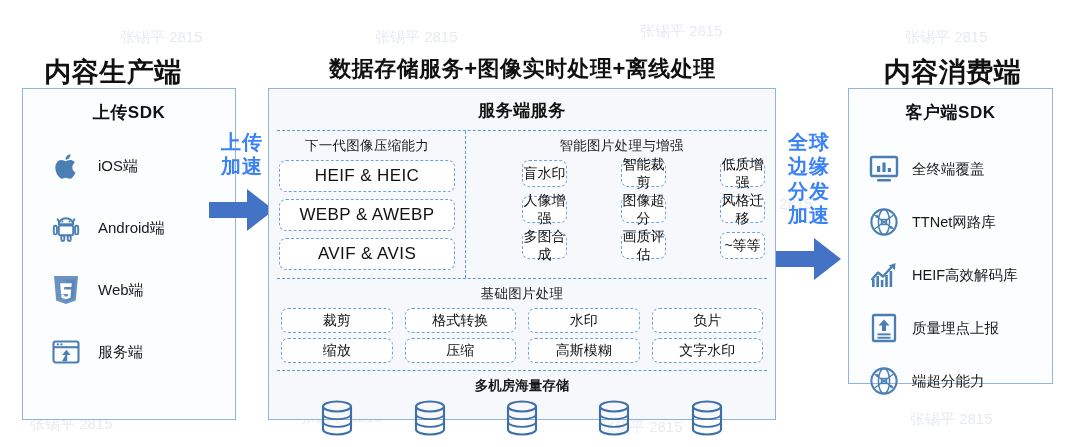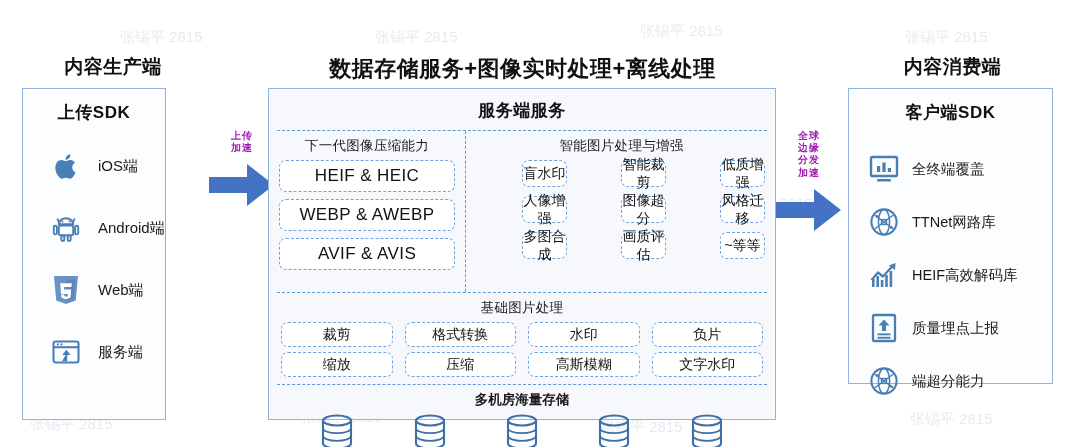--- a/index.html
+++ b/index.html
@@ -17,39 +17,39 @@
   }
   .stage {
     position: relative;
     width: 1080px;
     height: 447px;
   }
 
   
   .col-title {
     position: absolute;
-    font-size: 19px;
+    font-size: 27px;
     font-weight: bold;
     color: #111111;
     text-align: center;
     letter-spacing: 0.5px;
     white-space: nowrap;
   }
   #title-left  { left: 18px;  top: 54px; width: 190px; }
   #title-center{ left: 265px; top: 54px; width: 515px; font-size: 22px; }
   #title-right { left: 845px; top: 54px; width: 215px; }
 
   
   .side-panel {
     position: absolute;
     border: 1.3px solid #8fb4dd;
     background: #fcfdfe;
     box-sizing: border-box;
   }
-  #panel-left  { left: 22px;  top: 88px; width: 144px; height: 332px; }
+  #panel-left  { left: 22px;  top: 88px; width: 214px; height: 332px; }
   #panel-right { left: 848px; top: 88px; width: 205px; height: 296px; }
 
   .panel-heading {
     text-align: center;
     font-size: 17px;
     font-weight: bold;
     color: #111111;
     margin-top: 12px;
     letter-spacing: .5px;
   }
@@ -91,23 +91,23 @@
   
   .arrow-group {
     position: absolute;
     width: 74px;
     text-align: center;
   }
   #arrow-left  { left: 205px; top: 130px; }
   #arrow-right { left: 772px; top: 130px; }
 
   .arrow-label {
-    font-size: 10px;
+    font-size: 20px;
     font-weight: bold;
-    color: #a21caf;
+    color: #3b82f6;
     line-height: 1.22;
     letter-spacing: 1px;
     white-space: pre-line;
   }
   .arrow-shape { margin-top: 8px; }
   .arrow-shape svg { display: block; margin: 0 auto; }
 
   
   #panel-center {
     position: absolute;
@@ -169,21 +169,21 @@
     display: flex;
     align-items: center;
     justify-content: center;
   }
   .pill-big {
     height: 32px;
     font-size: 17px;
     margin-bottom: 7px;
     letter-spacing: .4px;
   }
-  .pill-big:last-child { margin-bottom: 16px; }
+  .pill-big:last-child { margin-bottom: 2px; }
 
   .grid3 {
     display: grid;
     grid-template-columns: repeat(3, 1fr);
     gap: 9px 10px;
   }
   .grid3 .pill { height: 27px; font-size: 14px; margin-left: 44px; }
 
   .grid4 {
     display: grid;

